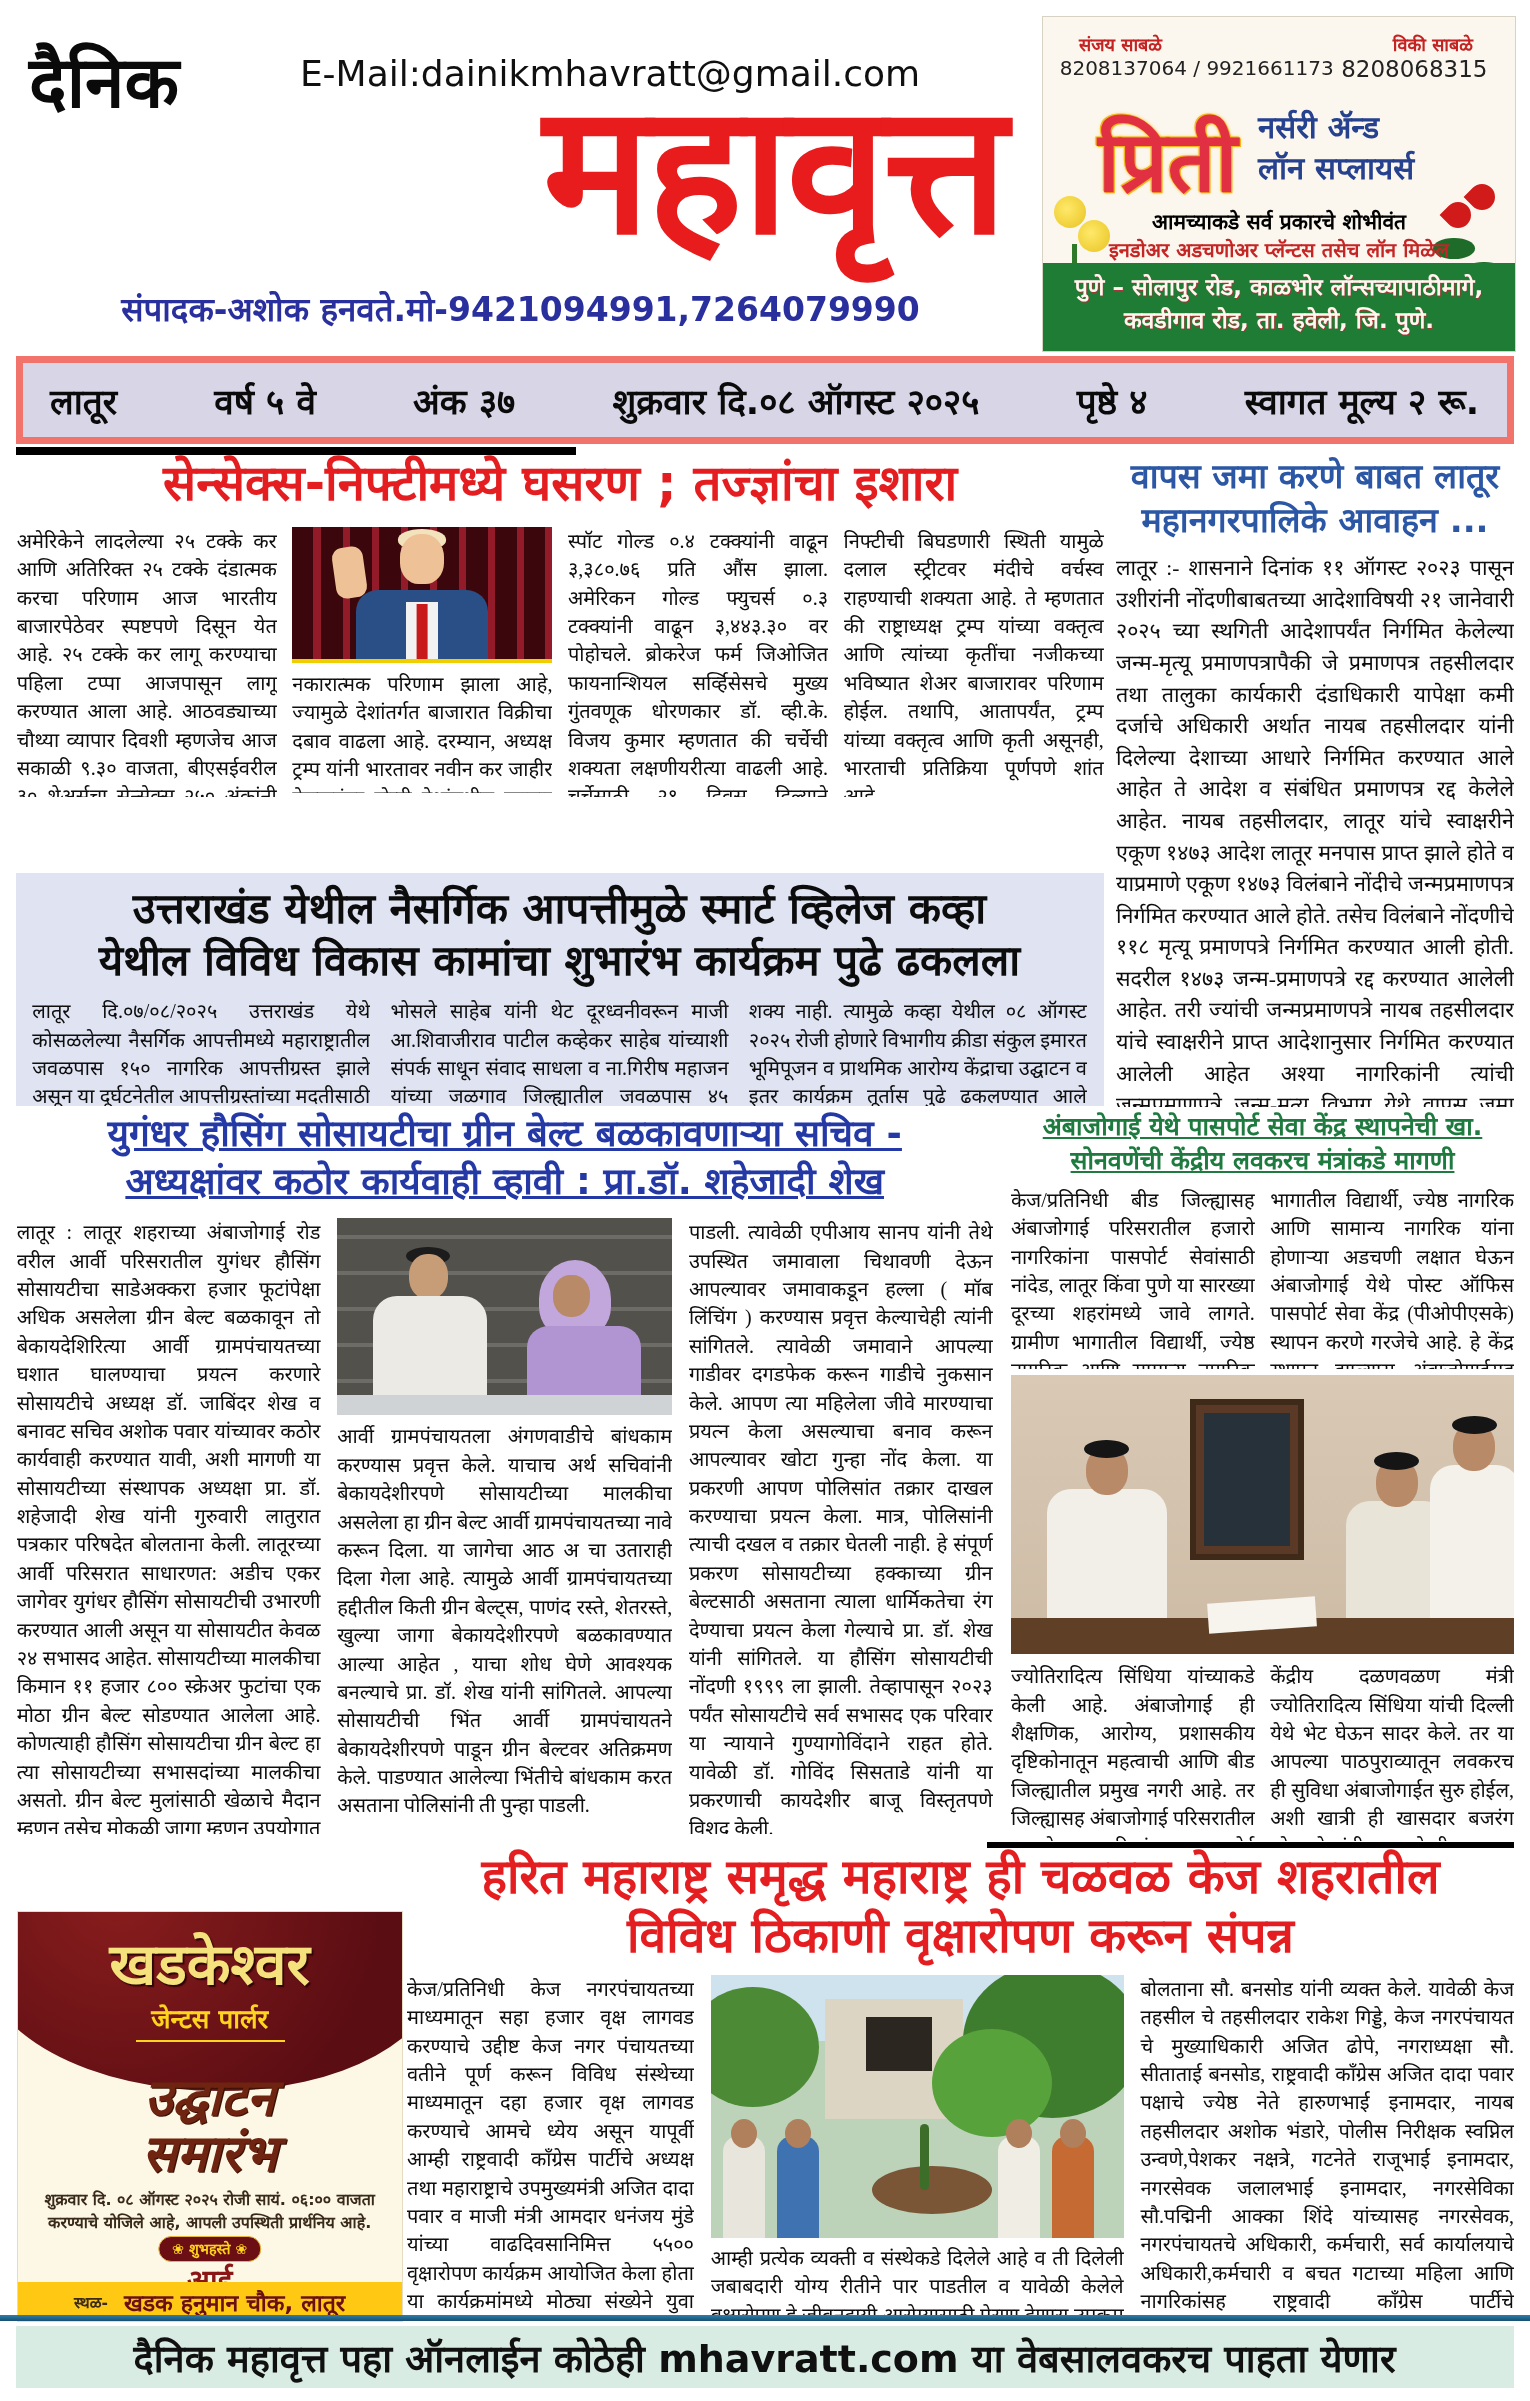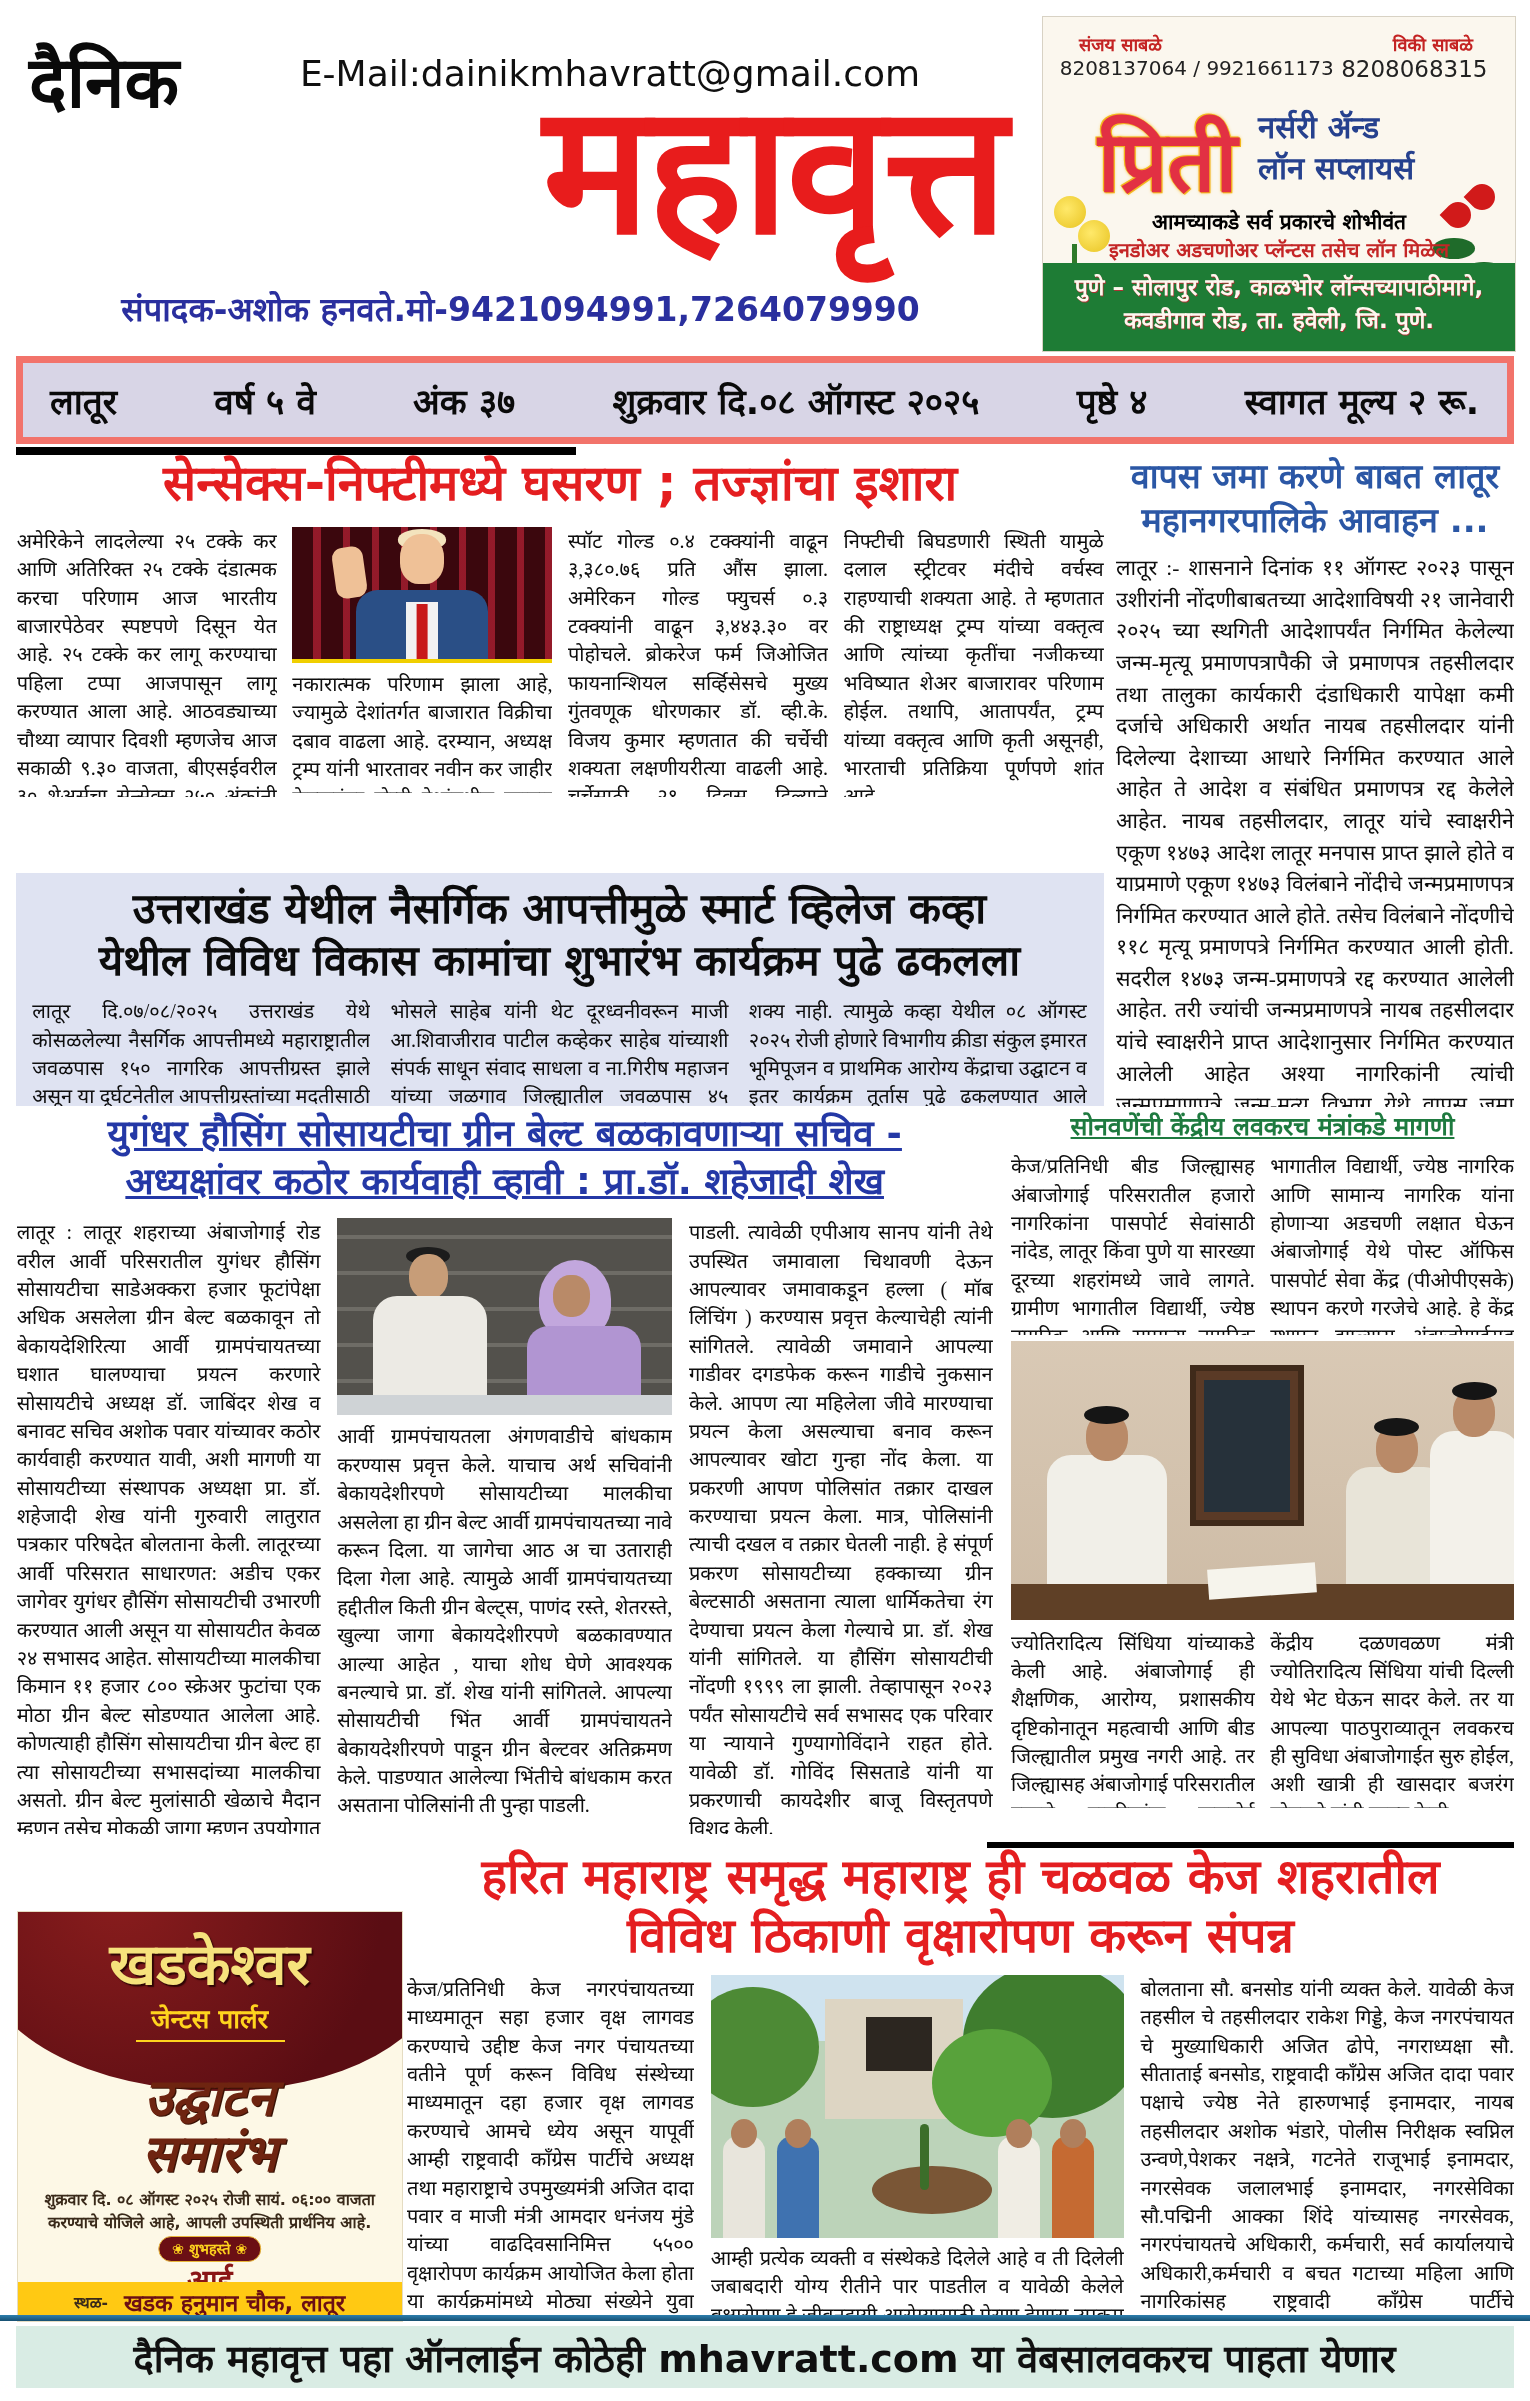--- a/index.html
+++ b/index.html
@@ -254,20 +254,21 @@
           <div class="y-wom-body"></div>
           <div class="y-table"></div>
         </div>
         <div class="col" style="height:407px;">आर्वी ग्रामपंचायतला अंगणवाडीचे बांधकाम करण्यास प्रवृत्त केले. याचाच अर्थ सचिवांनी बेकायदेशीरपणे सोसायटीच्या मालकीचा असलेला हा ग्रीन बेल्ट आर्वी ग्रामपंचायतच्या नावे करून दिला. या जागेचा आठ अ चा उताराही दिला गेला आहे. त्यामुळे आर्वी ग्रामपंचायतच्या हद्दीतील किती ग्रीन बेल्ट्स, पाणंद रस्ते, शेतरस्ते, खुल्या जागा बेकायदेशीरपणे बळकावण्यात आल्या आहेत , याचा शोध घेणे आवश्यक बनल्याचे प्रा. डॉ. शेख यांनी सांगितले. आपल्या सोसायटीची भिंत आर्वी ग्रामपंचायतने बेकायदेशीरपणे पाडून ग्रीन बेल्टवर अतिक्रमण केले. पाडण्यात आलेल्या भिंतीचे बांधकाम करत असताना पोलिसांनी ती पुन्हा पाडली.</div>
       </div>
       <div class="col c3">पाडली. त्यावेळी एपीआय सानप यांनी तेथे उपस्थित जमावाला चिथावणी देऊन आपल्यावर जमावाकडून हल्ला ( मॉब लिंचिंग ) करण्यास प्रवृत्त केल्याचेही त्यांनी सांगितले. त्यावेळी जमावाने आपल्या गाडीवर दगडफेक करून गाडीचे नुकसान केले. आपण त्या महिलेला जीवे मारण्याचा प्रयत्न केला असल्याचा बनाव करून आपल्यावर खोटा गुन्हा नोंद केला. या प्रकरणी आपण पोलिसांत तक्रार दाखल करण्याचा प्रयत्न केला. मात्र, पोलिसांनी त्याची दखल व तक्रार घेतली नाही. हे संपूर्ण प्रकरण सोसायटीच्या हक्काच्या ग्रीन बेल्टसाठी असताना त्याला धार्मिकतेचा रंग देण्याचा प्रयत्न केला गेल्याचे प्रा. डॉ. शेख यांनी सांगितले. या हौसिंग सोसायटीची नोंदणी १९९९ ला झाली. तेव्हापासून २०२३ पर्यंत सोसायटीचे सर्व सभासद एक परिवार या न्यायाने गुण्यागोविंदाने राहत होते. यावेळी डॉ. गोविंद सिसताडे यांनी या प्रकरणाची कायदेशीर बाजू विस्तृतपणे विशद केली.</div>
     </div>
   </section>
 
   <section class="amba">
+    <div class="h">अंबाजोगाई येथे पासपोर्ट सेवा केंद्र स्थापनेची खा.</div>
     <div class="h">सोनवणेंची केंद्रीय लवकरच मंत्रांकडे मागणी</div>
     <div class="amba-cols">
       <div class="col c">केज/प्रतिनिधी बीड जिल्ह्यासह अंबाजोगाई परिसरातील हजारो नागरिकांना पासपोर्ट सेवांसाठी नांदेड, लातूर किंवा पुणे या सारख्या दूरच्या शहरांमध्ये जावे लागते. ग्रामीण भागातील विद्यार्थी, ज्येष्ठ नागरिक आणि सामान्य नागरिक यांना होणाऱ्या अडचणी लक्षात घेऊन अंबाजोगाई येथे पोस्ट ऑफिस पासपोर्ट सेवा केंद्र (पीओपीएसके) स्थापनेची मागणी खासदार बजरंग सोनवणे यांनी केंद्रीय दळणवळण मंत्री</div>
       <div class="col c">भागातील विद्यार्थी, ज्येष्ठ नागरिक आणि सामान्य नागरिक यांना होणाऱ्या अडचणी लक्षात घेऊन अंबाजोगाई येथे पोस्ट ऑफिस पासपोर्ट सेवा केंद्र (पीओपीएसके) स्थापन करणे गरजेचे आहे. हे केंद्र स्थापन झाल्यास अंबाजोगाईसह केज, धारूर, परळी, माजलगाव या भागातील लोकांना देखील याचा लाभ होणार आहे. या मागणीचे निवेदन खासदार बजरंग सोनवणे यांनी</div>
     </div>
     <div class="photo-pass">
       <div class="p-win">
           <div class="p-pane"></div>
         </div>
       <div class="p-man p-m1"></div>

